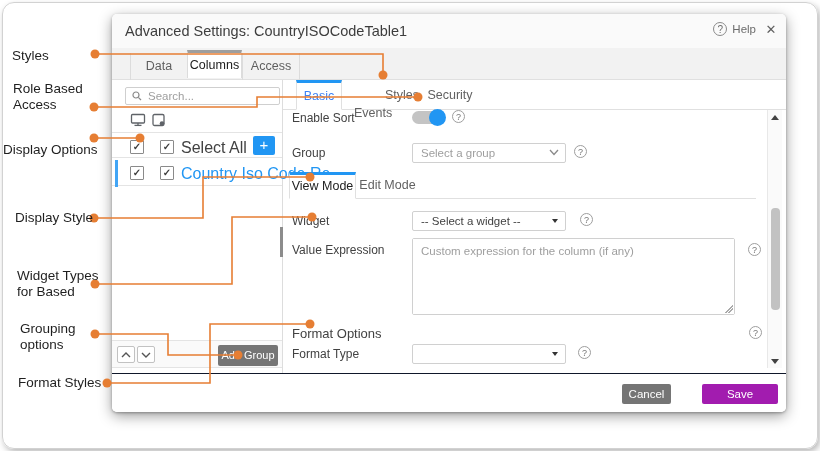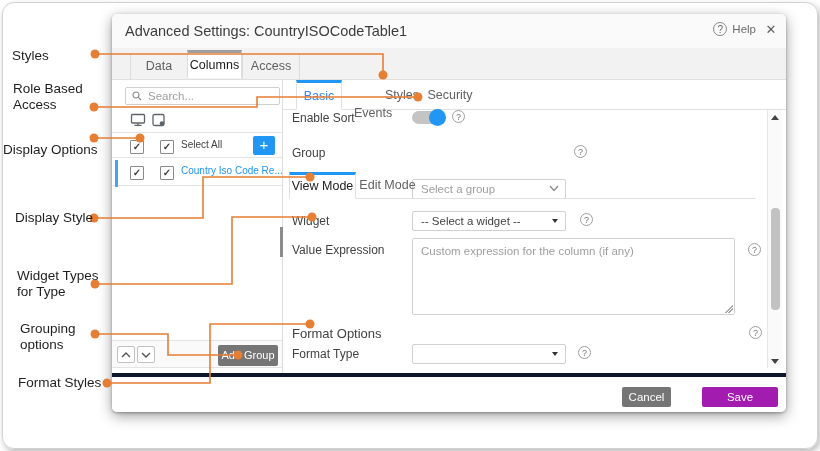--- a/index.html
+++ b/index.html
@@ -40,21 +40,21 @@
               border-radius:2px;box-sizing:border-box;background:#fff;display:flex;align-items:center;}
   .search-box input{border:0;outline:none;background:transparent;font-size:11.5px;color:#616161;
                     width:110px;font-family:"Liberation Sans",sans-serif;}
   .search-box input::placeholder{color:#9e9e9e;}
   .search-ic{margin:0 4px 0 6px;display:flex;}
   .device-row{position:absolute;left:0;top:29px;width:100%;height:24px;border-bottom:1px solid #e4e4e4;
               box-sizing:border-box;}
   .list-row{position:absolute;left:0;width:100%;box-sizing:border-box;border-bottom:1px solid #e4e4e4;}
   .cb{position:absolute;width:12px;height:12px;border:1px solid #8a8a8a;border-radius:1px;background:#fff;
       font-size:10px;line-height:11px;text-align:center;color:#3c3c3c;font-weight:bold;}
-  .row-text{position:absolute;left:69px;font-size:10px;color:#424242;white-space:nowrap;}
+  .row-text{position:absolute;left:69px;font-size:16px;color:#424242;white-space:nowrap;}
   .plus-btn{position:absolute;left:141px;top:5px;width:22px;height:19px;background:#2196f3;border-radius:2px;
             color:#fff;font-size:15px;line-height:18px;text-align:center;}
   .sel-bar{position:absolute;left:3px;top:2px;width:3px;height:27px;background:#42a5f5;}
   .lp-footer{position:absolute;left:0;top:260px;width:100%;height:28px;background:#fafafa;
              border-top:1px solid #e4e4e4;border-bottom:1px solid #e4e4e4;box-sizing:border-box;}
   .mini-btn{position:absolute;top:5px;width:18px;height:17px;border:1px solid #c2c2c2;border-radius:2px;
             background:#fff;display:flex;align-items:center;justify-content:center;box-sizing:border-box;}
   .add-group{position:absolute;left:106px;top:4px;width:60px;height:21px;background:#757575;border-radius:2px;
              color:#fff;font-size:11px;line-height:21px;text-align:center;}
   .div-thumb{position:absolute;left:168px;top:147px;width:3px;height:30px;background:#8c8c8c;}
@@ -66,21 +66,21 @@
   .stab{position:absolute;top:0;height:30px;line-height:30px;text-align:center;font-size:12.5px;color:#616161;
         box-sizing:border-box;}
   .stab.active{border:1px solid #e0e0e0;border-top:3px solid #2196f3;border-bottom:1px solid #fff;
                line-height:26px;color:#3b82f6;background:#fff;}
   .flabel{position:absolute;left:9px;font-size:12px;color:#424242;}
   .dd{position:absolute;left:129px;width:154px;height:20px;border:1px solid #d0d0d0;border-radius:2px;
       background:#fff;box-sizing:border-box;font-size:11.5px;line-height:18px;padding-left:8px;}
   .dd .tri{position:absolute;right:7px;top:7px;width:0;height:0;border-left:3.5px solid transparent;
            border-right:3.5px solid transparent;border-top:4.5px solid #333;}
   .dd .chev{position:absolute;right:6px;top:5px;}
-  .dd.placeholder{color:#9e9e9e;margin-top:36px;}
+  .dd.placeholder{color:#9e9e9e;}
   .dd.value{color:#424242;}
   .q{position:absolute;width:13px;height:13px;border:1px solid #9e9e9e;border-radius:50%;color:#757575;
      font-size:9px;line-height:12px;text-align:center;box-sizing:border-box;}
   .switch{position:absolute;left:129px;top:30px;width:32px;height:15px;}
   .switch .track{position:absolute;left:0;top:1px;width:32px;height:13px;border-radius:7px;background:#c4c4c4;}
   .switch .knob{position:absolute;right:-2px;top:-1px;width:17px;height:17px;border-radius:50%;background:#2196f3;}
   .mode-tabs{position:absolute;left:6px;top:92px;width:467px;height:27px;border-bottom:1px solid #e0e0e0;
              box-sizing:border-box;}
   .mode-tab{position:absolute;top:0;height:27px;line-height:27px;text-align:center;font-size:12.5px;
             color:#616161;box-sizing:border-box;}
@@ -97,21 +97,21 @@
 
   
   .scrollbar{position:absolute;left:484px;top:30px;width:15px;height:258px;background:#fafafa;
              border-left:1px solid #e8e8e8;box-sizing:border-box;}
   .sb-arrow{position:absolute;left:0;width:100%;height:14px;display:flex;align-items:center;justify-content:center;}
   .tri-up{width:0;height:0;border-left:4px solid transparent;border-right:4px solid transparent;border-bottom:5px solid #424242;}
   .tri-dn{width:0;height:0;border-left:4px solid transparent;border-right:4px solid transparent;border-top:5px solid #424242;}
   .sb-thumb{position:absolute;left:3px;top:98px;width:9px;height:102px;background:#c2c2c2;border-radius:4px;}
 
   
-  .bottom-bar{position:absolute;left:0;top:359px;right:0;height:39px;border-top:4px solid #0f172a;
+  .bottom-bar{position:absolute;left:0;top:359px;right:0;height:39px;border-top:1px solid #0f172a;
               background:#fff;border-radius:0 0 5px 5px;box-sizing:border-box;}
   .btn{position:absolute;top:10px;height:20px;border-radius:2px;color:#fff;font-size:11.5px;
        line-height:20px;text-align:center;}
   .btn.cancel{left:510px;width:49px;background:#757575;}
   .btn.save{left:590px;width:76px;background:#a21caf;}
 
   
   .ann-label{position:absolute;font-size:13.5px;color:#1f1f1f;line-height:16px;z-index:30;}
   svg.overlay{position:absolute;left:0;top:0;z-index:25;pointer-events:none;}
   .icon-svg{display:block;}
@@ -281,21 +281,21 @@
     <div>Access</div>
   </div>
   <div class="ann-label" style="left:3px;top:142px;">
     <div>Display Options</div>
   </div>
   <div class="ann-label" style="left:15px;top:210px;">
     <div>Display Style</div>
   </div>
   <div class="ann-label" style="left:17px;top:268px;">
     <div>Widget Types</div>
-    <div>for Type</div>
+    <div>for Based</div>
   </div>
   <div class="ann-label" style="left:20px;top:321px;">
     <div>Grouping</div>
     <div>options</div>
   </div>
   <div class="ann-label" style="left:18px;top:375px;">
     <div>Format Styles</div>
   </div>
 
   <svg class="overlay" width="820" height="451" viewBox="0 0 820 451">

